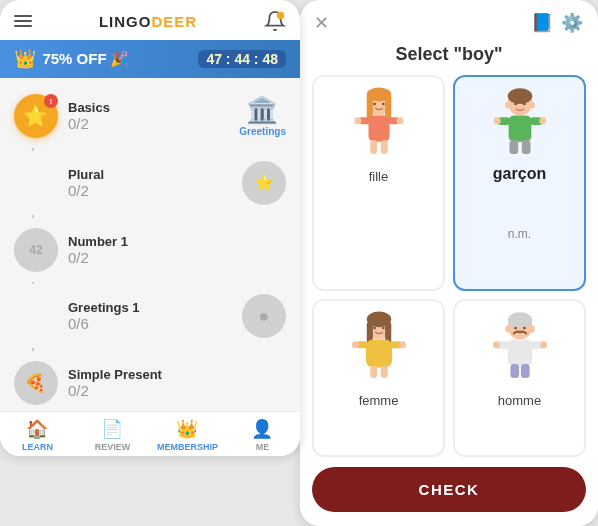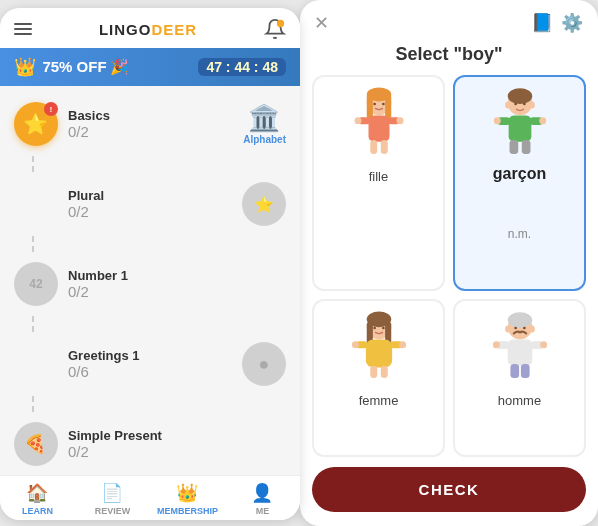--- a/index.html
+++ b/index.html
@@ -16,29 +16,28 @@
     .container {
       display: flex;
       width: 598px;
       height: 526px;
       gap: 0;
     }
 
     
     .left-panel {
       width: 300px;
-      height: 512px;
+      height: 456px;
       background: #f5f5f5;
       border-radius: 20px;
       overflow: hidden;
       display: flex;
       flex-direction: column;
       box-shadow: 0 2px 12px rgba(0,0,0,0.15);
       position: relative;
-      margin-top: 8px;
     }
     .left-header {
       background: #fff;
       display: flex;
       align-items: center;
       justify-content: space-between;
       padding: 10px 14px 8px;
     }
     .hamburger-icon {
       display: flex;
@@ -332,21 +331,21 @@
         <div class="lesson-icon-wrap lesson-icon-active">
           <span style="color:#fff;font-size:20px;">⭐</span>
           <div class="badge-red">!</div>
         </div>
         <div class="lesson-info">
           <span class="lesson-title">Basics</span>
           <span class="lesson-progress">0/2</span>
         </div>
         <div class="lesson-side-icon">
           <div style="font-size:26px;">🏛️</div>
-          <div class="lesson-side-label">Alphabet</div>
+          <div class="lesson-side-label">Greetings</div>
         </div>
       </div>
       <div class="dashed-line"></div>
 
       <div class="lesson-row">
         <div style="width:44px;flex-shrink:0;"></div>
         <div class="lesson-info">
           <span class="lesson-title">Plural</span>
           <span class="lesson-progress">0/2</span>
         </div>

